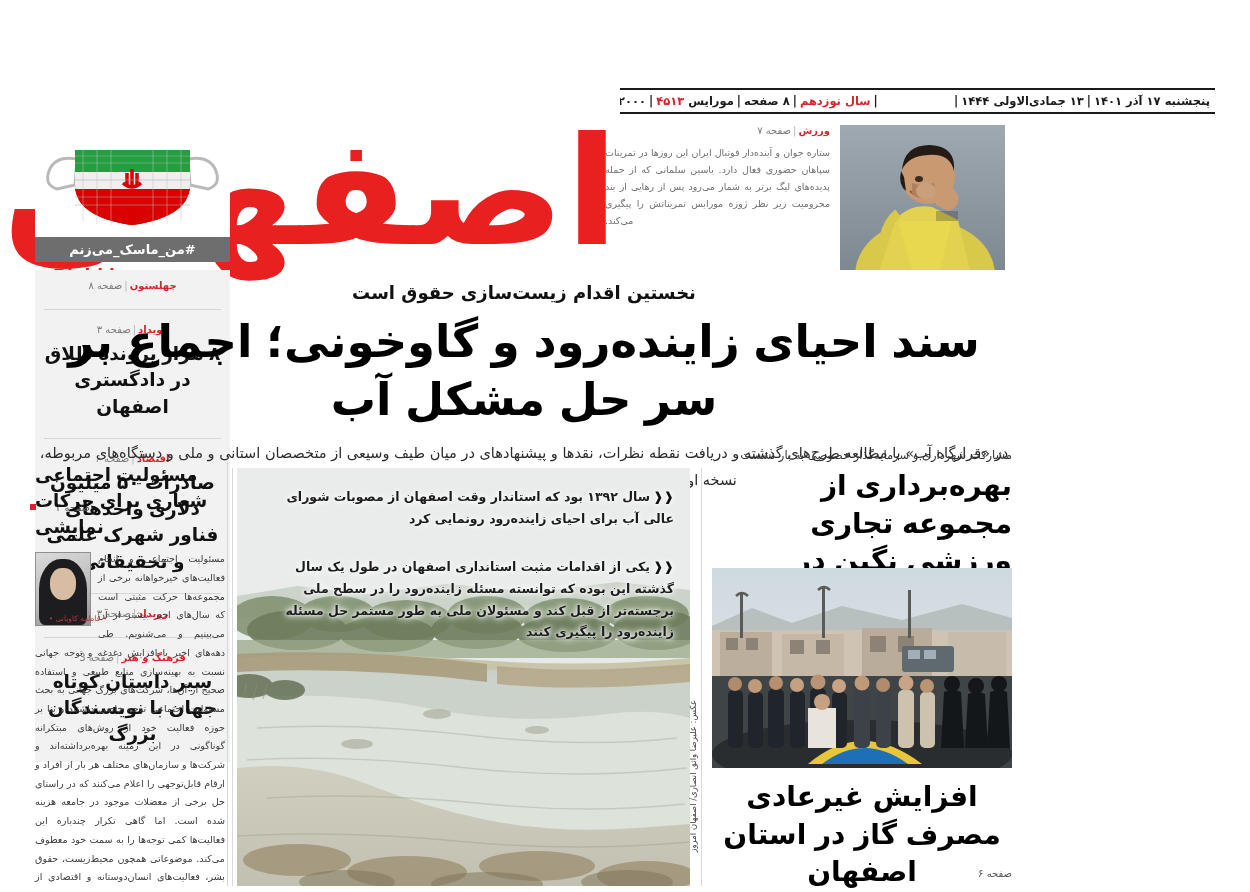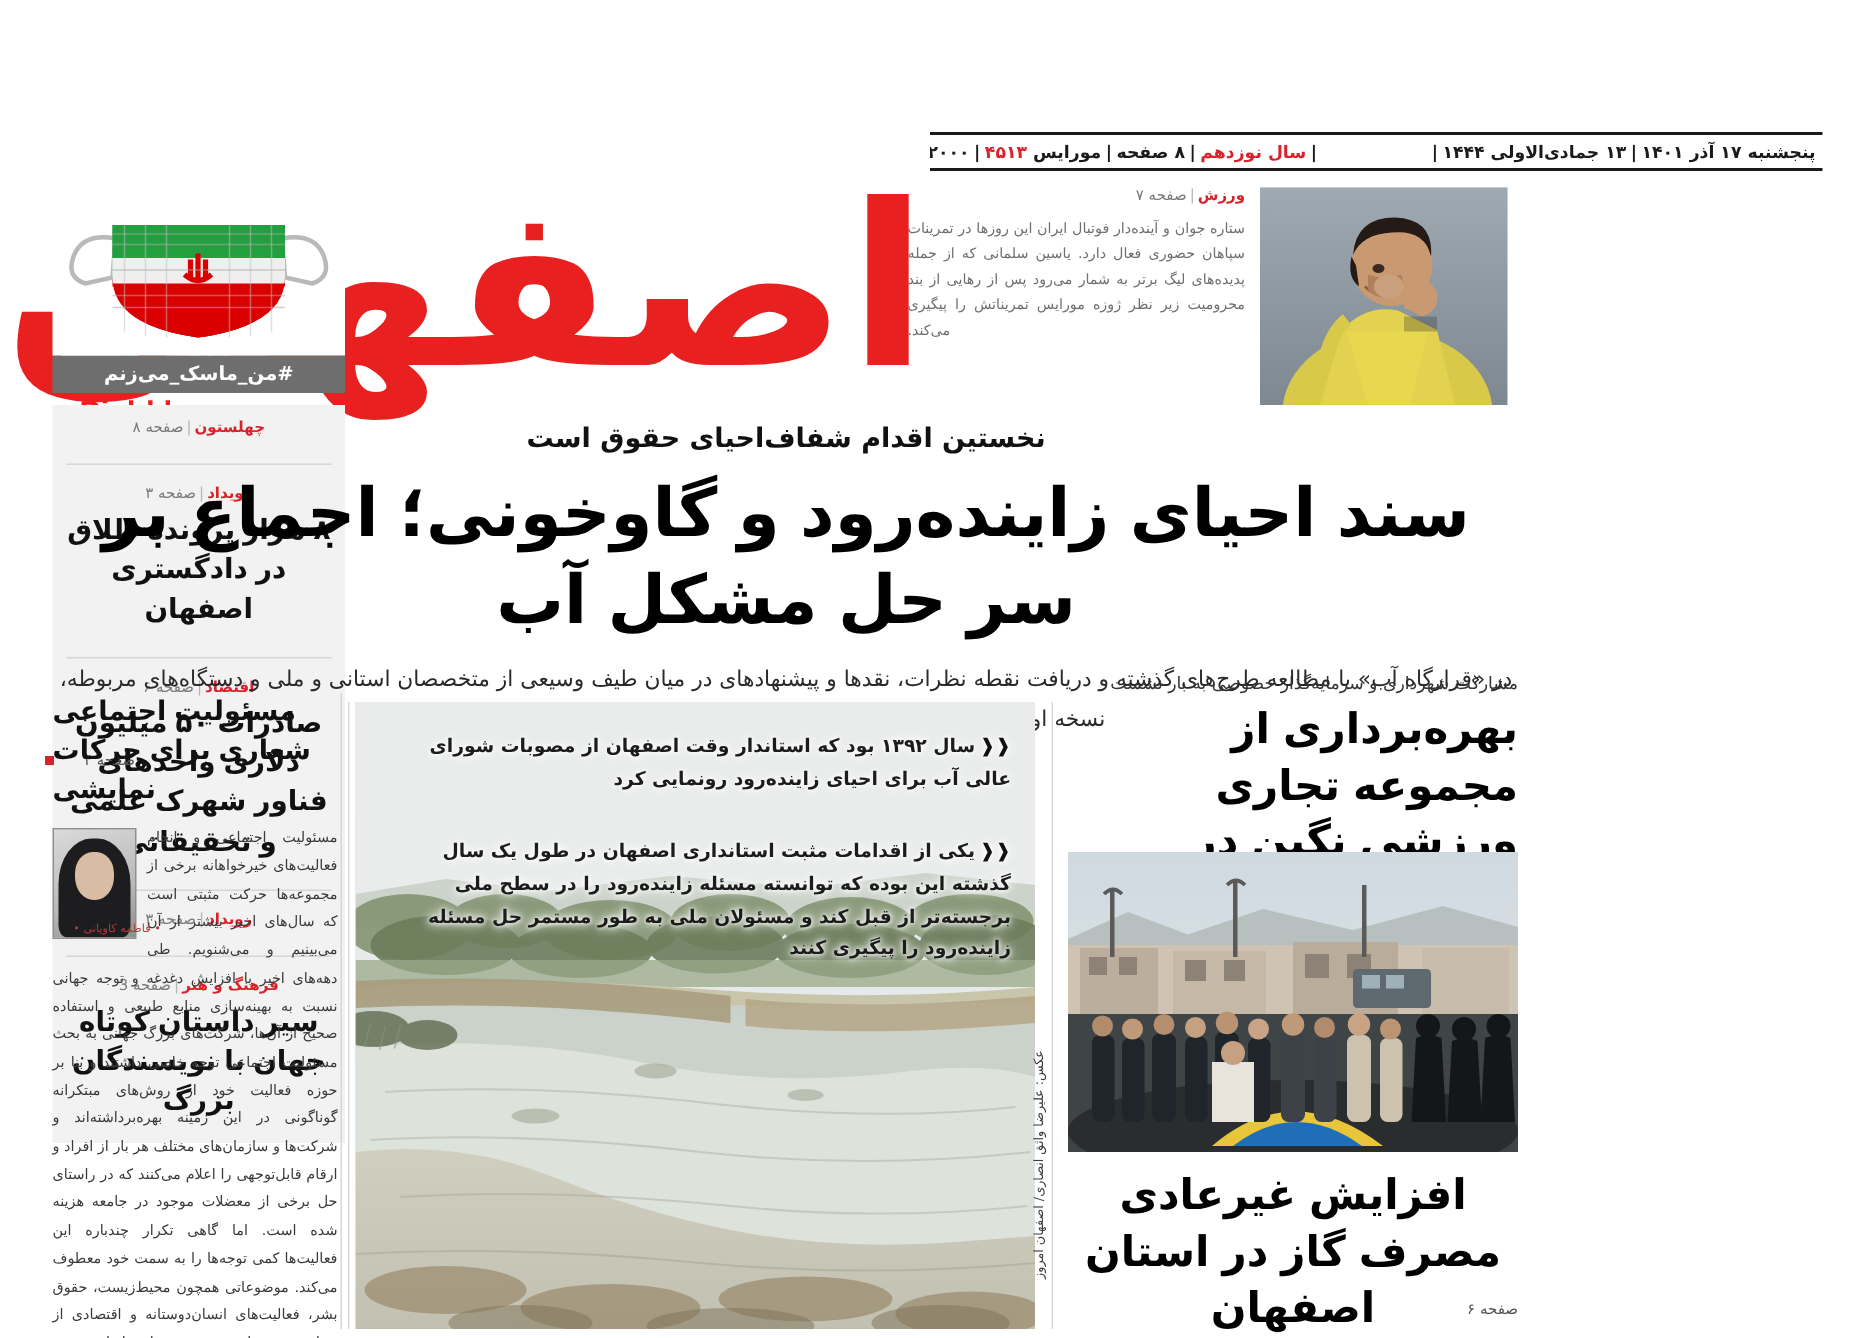--- a/index.html
+++ b/index.html
@@ -521,21 +521,21 @@
       <path d="M70 66 Q78 74 90 70" stroke="#8a6048" stroke-width="2" fill="none"></path>
       <path d="M72 58 Q82 62 94 58 Q98 66 90 72 Q78 76 72 68 Z" fill="#b07f5e"></path>
       <ellipse cx="86" cy="66" rx="10" ry="8" fill="#caa07c"></ellipse>
       <path d="M96 60 Q112 58 118 70 Q120 82 108 86 L96 80 Z" fill="#c99a72"></path>
       <path d="M58 88 Q48 96 44 112" stroke="#d9c94a" stroke-width="9" fill="none"></path>
       <rect x="96" y="86" width="22" height="10" fill="#1f1f1f" opacity="0.25"></rect>
     </svg>
   </div>
 
   <div class="lead-zone">
-    <div class="lead-over">نخستین اقدام شفاف‌احیای حقوق است</div>
+    <div class="lead-over">نخستین اقدام زیست‌سازی حقوق است</div>
     <div class="lead-head">سند احیای زاینده‌رود و گاوخونی؛ اجماع بر سر حل مشکل آب</div>
     <div class="lead-deck">در «قرارگاه آب» با مطالعه طرح‌های گذشته و دریافت نقطه نظرات، نقدها و پیشنهادهای در میان طیف وسیعی از متخصصان استانی و ملی و دستگاه‌های مربوطه، نسخه اولیه سند احیای حوضه آبریز زاینده‌رود و تالاب گاوخونی ایجاد شد</div>
     <div class="lead-page">
       <span class="sq"></span>
       <span>صفحه ۴</span>
     </div>
   </div>
 
   <div class="col-mid">
     <div>

